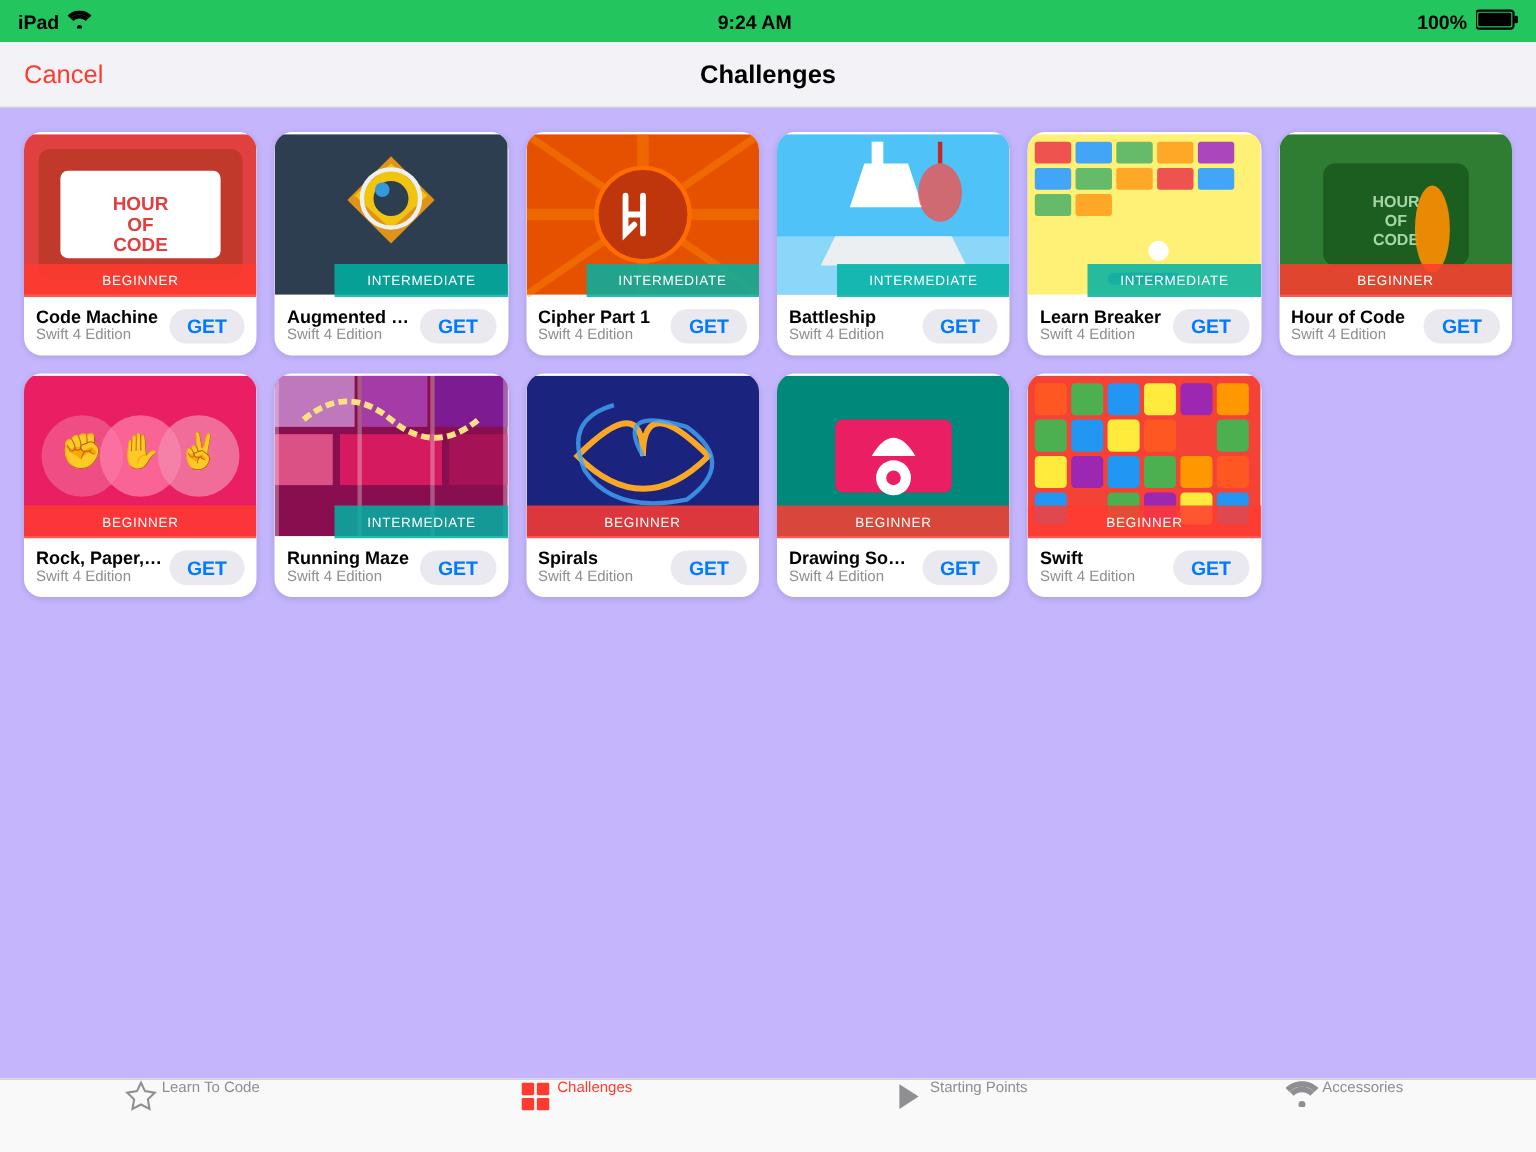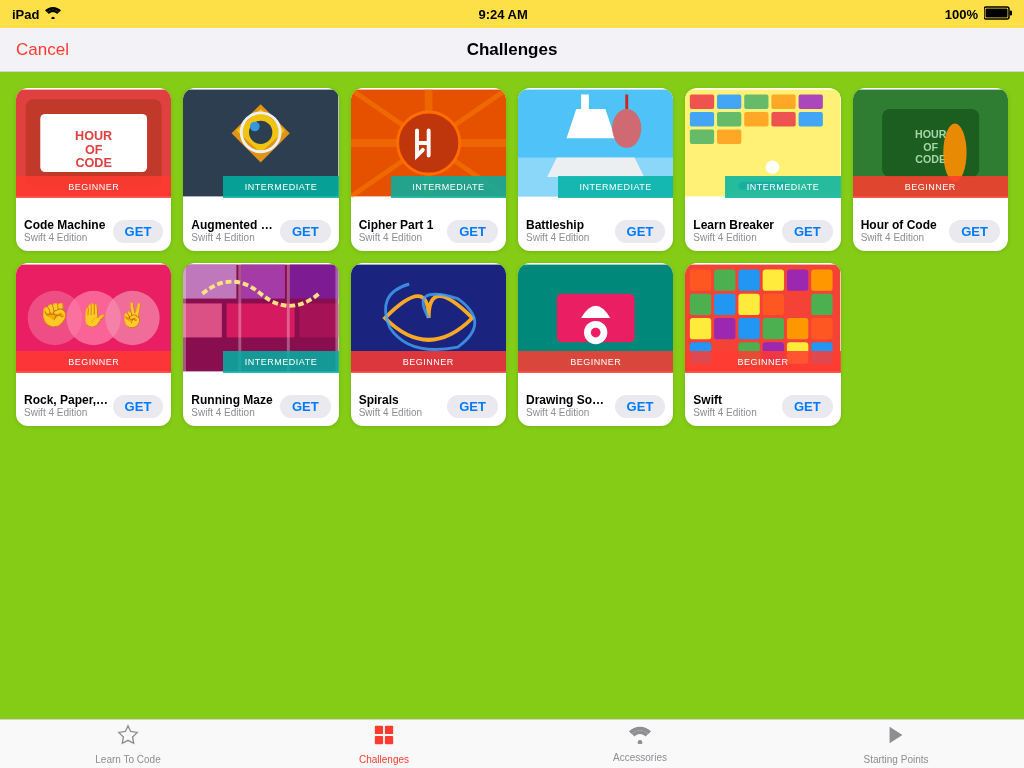--- a/index.html
+++ b/index.html
@@ -12,21 +12,21 @@
       position: relative;
     }
 
     
     .status-bar {
       display: flex;
       justify-content: space-between;
       align-items: center;
       height: 28px;
       padding: 0 12px;
-      background: #fde047;
+      background: #22c55e;
       font-size: 13px;
       font-weight: 600;
     }
     .status-left { display: flex; align-items: center; gap: 6px; }
     .status-right { display: flex; align-items: center; gap: 6px; }
 
     
     .nav-bar {
       display: flex;
       align-items: center;
@@ -50,21 +50,21 @@
       font-size: 17px;
       font-weight: 600;
       color: #000;
     }
 
     
     .main-content {
       padding: 16px;
       overflow-y: auto;
       height: calc(768px - 28px - 44px - 49px);
-      background: #84cc16;
+      background: #c4b5fd;
     }
 
     
     .app-grid {
       display: grid;
       grid-template-columns: repeat(6, 1fr);
       gap: 12px;
       padding-bottom: 16px;
     }
 
@@ -92,21 +92,21 @@
       justify-content: center;
       font-size: 9px;
       font-weight: 400;
       letter-spacing: 0.5px;
       color: #fff;
     }
     .badge-beginner { background: rgba(255, 59, 48, 0.85); }
     .badge-intermediate { background: rgba(0, 178, 163, 0.85); margin-left: 40px; }
 
     .app-info {
-      padding: 20px 8px 8px;
+      padding: 6px 8px 8px;
     }
     .app-info-row {
       display: flex;
       align-items: flex-start;
       justify-content: space-between;
       gap: 4px;
     }
     .app-name-section { flex: 1; min-width: 0; }
     .app-name {
       font-size: 12px;
@@ -143,22 +143,22 @@
       right: 0;
       height: 49px;
       background: rgba(249, 249, 249, 0.94);
       border-top: 1px solid #d1d1d6;
       display: flex;
       align-items: center;
     }
     .tab-item {
       flex: 1;
       display: flex;
-      flex-direction: column;
-      align-items: center;
+      flex-direction: row;
+      align-items: flex-start;
       justify-content: center;
       height: 100%;
       cursor: pointer;
       gap: 3px;
     }
     .tab-icon { font-size: 20px; color: #8e8e93; }
     .tab-icon.active { color: #ff3b30; }
     .tab-label { font-size: 10px; color: #8e8e93; }
     .tab-label.active { color: #ff3b30; }
   </style>
@@ -457,29 +457,29 @@
           <rect x="2" y="2" width="9" height="9" rx="1" fill="#ff3b30"></rect>
           <rect x="13" y="2" width="9" height="9" rx="1" fill="#ff3b30"></rect>
           <rect x="2" y="13" width="9" height="9" rx="1" fill="#ff3b30"></rect>
           <rect x="13" y="13" width="9" height="9" rx="1" fill="#ff3b30"></rect>
         </svg>
     </span>
     <span class="tab-label active">Challenges</span>
   </div>
   <div class="tab-item">
     <span class="tab-icon">
+      <svg width="22" height="22" viewBox="0 0 24 24">
+          <polygon points="5,3 19,12 5,21" fill="#8e8e93"></polygon>
+        </svg>
+    </span>
+    <span class="tab-label">Starting Points</span>
+  </div>
+  <div class="tab-item">
+    <span class="tab-icon">
       <svg width="22" height="18" viewBox="0 0 24 18">
           <path d="M12 4C8.4 4 5.2 5.4 2.8 7.8L0 5C3.1 1.9 7.3 0 12 0s8.9 1.9 12 5l-2.8 2.8C18.8 5.4 15.6 4 12 4z" fill="#8e8e93"></path>
           <path d="M12 8c-2.4 0-4.6 1-6.1 2.6L3 7.7C5.2 5.5 8.5 4 12 4s6.8 1.5 9 3.7l-2.9 2.9C16.6 9 14.4 8 12 8z" fill="#8e8e93"></path>
           <circle cx="12" cy="17" r="2.5" fill="#8e8e93"></circle>
         </svg>
     </span>
     <span class="tab-label">Accessories</span>
   </div>
-  <div class="tab-item">
-    <span class="tab-icon">
-      <svg width="22" height="22" viewBox="0 0 24 24">
-          <polygon points="5,3 19,12 5,21" fill="#8e8e93"></polygon>
-        </svg>
-    </span>
-    <span class="tab-label">Starting Points</span>
-  </div>
 </div>
 
 </body></html>

